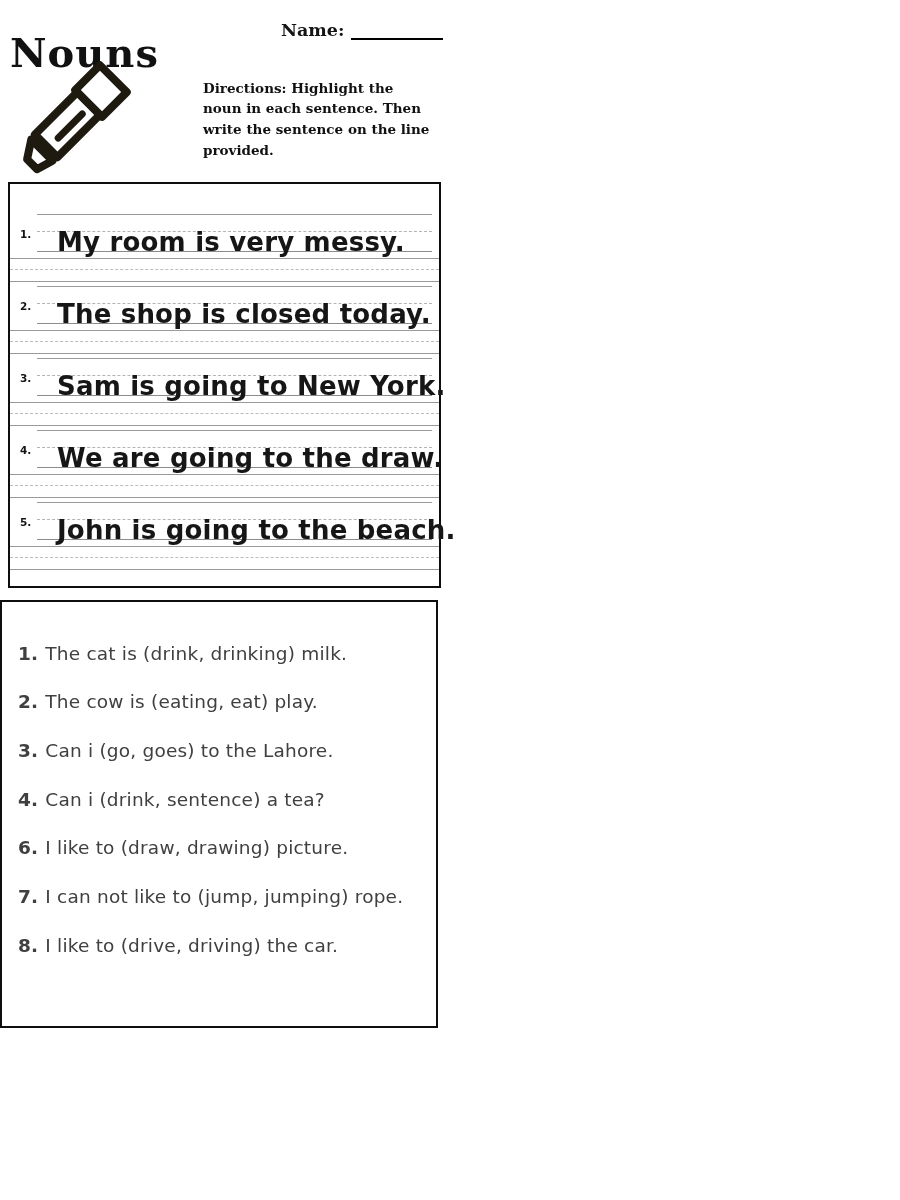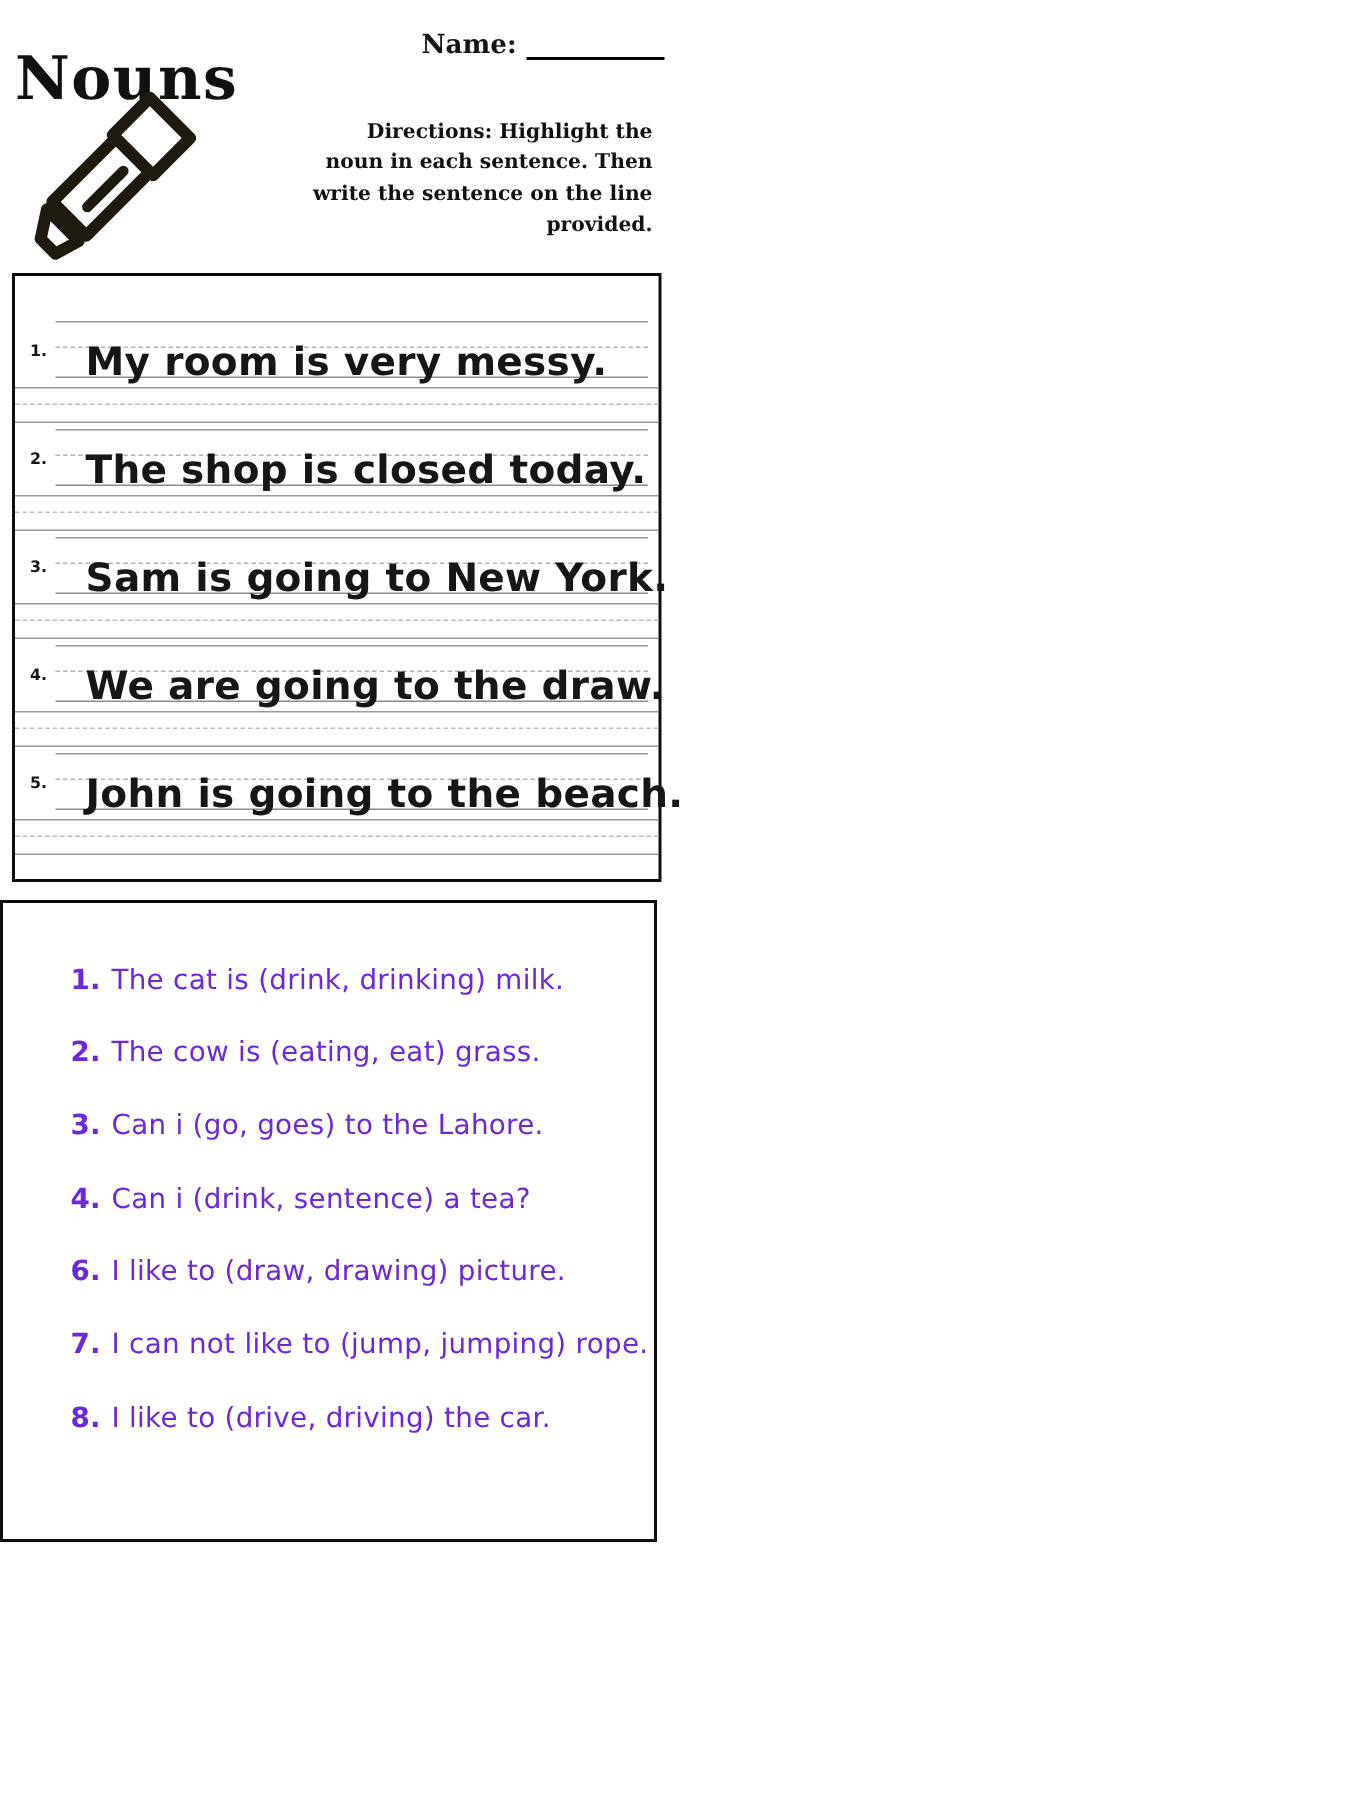--- a/index.html
+++ b/index.html
@@ -13,41 +13,41 @@
   .big-title{position:absolute;font-family:"DejaVu Serif",serif;font-weight:800;color:#111;}
   #nouns-title{left:10px;top:2px;font-size:40px;letter-spacing:1px;}
 
   
   .name-row{position:absolute;display:flex;align-items:flex-end;gap:7px;text-align:right;}
   .name-label{font-size:17.5px;font-weight:600;line-height:1;}
   .name-label.serif{font-family:"DejaVu Serif",serif;}
   .name-line{display:inline-block;border-bottom:2.5px solid #000;height:13px;}
 
   
-  .directions{position:absolute;text-align:right;font-weight:700;font-size:13.5px;line-height:1.55;color:#111;}
+  .directions{position:absolute;text-align:left;font-weight:700;font-size:13.5px;line-height:1.55;color:#111;}
   #nouns-dir{left:203px;top:64px;width:232px;font-family:"DejaVu Serif",serif;}
 
   
   .hw-box{position:absolute;border:2.5px solid #0e0e0e;background:#fff;}
   #nouns-box{left:8px;top:182px;width:433px;height:406px;padding-top:30px;}
   .hw-item{margin-bottom:4px;}
   .sent-group{position:relative;height:38px;margin:0 7px 6px 27px;
               border-top:1.5px solid #999;border-bottom:1.6px solid #8c8c8c;}
   .sent-group::after{content:"";position:absolute;left:0;right:0;top:16px;border-top:1.3px dashed #b3b3b3;}
   .hw-num{position:absolute;left:-17px;top:14px;font-size:10.5px;font-weight:700;z-index:2;line-height:1;}
   .hw-text{position:absolute;left:5px;bottom:-4px;font-size:26px;font-weight:600;letter-spacing:.2px;
            line-height:1;white-space:nowrap;z-index:2;color:#161616;margin-left:15px;}
   .blank-group{position:relative;height:24px;border-top:1.5px solid #9a9a9a;border-bottom:1.5px solid #9a9a9a;}
   .blank-group::after{content:"";position:absolute;left:0;right:0;top:10px;border-top:1.3px dashed #bcbcbc;}
 
   
   #verbs-box{left:8px;top:768px;width:438px;height:428px;border:2.5px solid #0e0e0e;
              background:#fff;padding:22px 10px 0 16px;}
   .verb-item{font-size:18.5px;font-weight:500;letter-spacing:.2px;margin-bottom:26.5px;
-             white-space:nowrap;line-height:1.2;color:#6d28d9;margin-left:29px;}
+             white-space:nowrap;line-height:1.2;color:#404040;}
   .verb-num{font-weight:700;margin-right:7px;}
 
   
   .illus{position:absolute;}
 </style>
 </head>
 <body>
 
 <div class="page">
 
@@ -118,21 +118,21 @@
 
     
 
     
   </section>
 
   <section class="quad" style="left:0;top:600px">
 
     <div id="verbs-box">
       <p class="verb-item"><span class="verb-num">1.</span><span>The cat is (drink, drinking) milk.</span></p>
-      <p class="verb-item"><span class="verb-num">2.</span><span>The cow is (eating, eat) grass.</span></p>
+      <p class="verb-item"><span class="verb-num">2.</span><span>The cow is (eating, eat) play.</span></p>
       <p class="verb-item"><span class="verb-num">3.</span><span>Can i (go, goes) to the Lahore.</span></p>
       <p class="verb-item"><span class="verb-num">4.</span><span>Can i (drink, sentence) a tea?</span></p>
       <p class="verb-item"><span class="verb-num">6.</span><span>I like to (draw, drawing) picture.</span></p>
       <p class="verb-item"><span class="verb-num">7.</span><span>I can not like to (jump, jumping) rope.</span></p>
       <p class="verb-item"><span class="verb-num">8.</span><span>I like to (drive, driving) the car.</span></p>
     </div>
   </section>
 
   <section class="quad" style="left:450px;top:600px">
     

